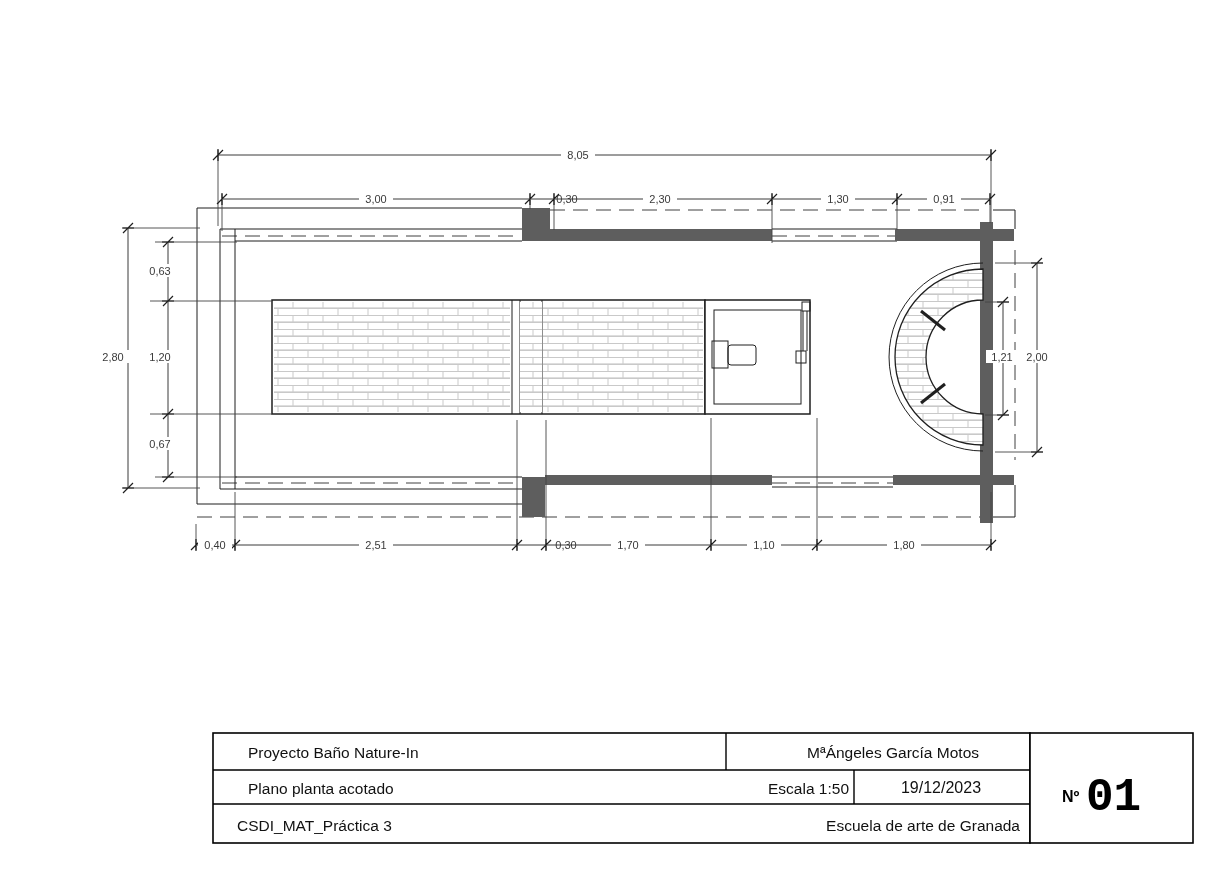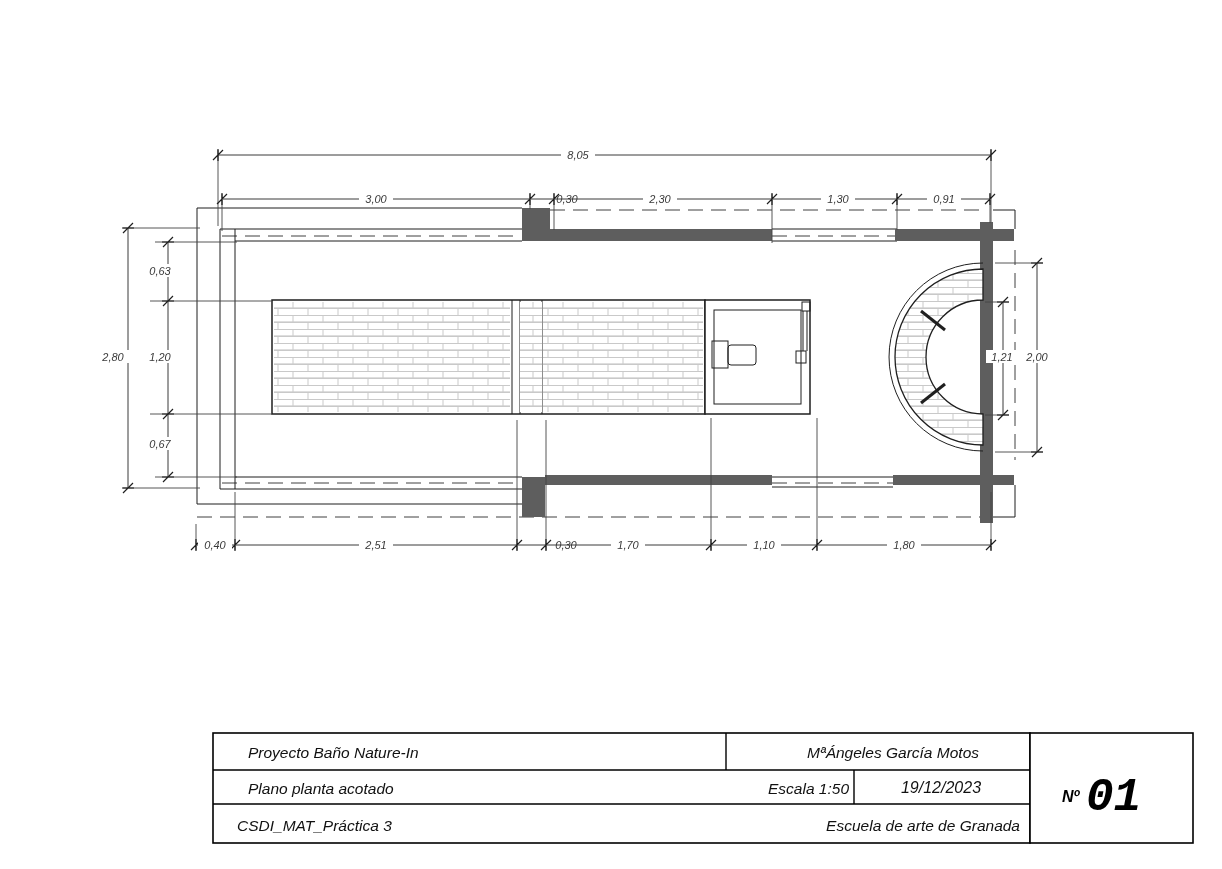--- a/index.html
+++ b/index.html
@@ -1,17 +1,17 @@
 <!DOCTYPE html>
 <html><head>
 <meta charset="utf-8">
 <style>
   html,body{margin:0;padding:0;background:#ffffff;}
   #page{position:relative;width:1222px;height:869px;background:#ffffff;overflow:hidden;
-        font-family:"Liberation Sans",sans-serif;font-style:italic;}
+        font-family:"Liberation Sans",sans-serif;}
   svg text{font-family:"Liberation Sans",sans-serif;}
   .dimtxt{font-size:11px;fill:#3a3a3a;}
   .thin{stroke:#1f1f1f;stroke-width:1;fill:none;}
   .thin2{stroke:#1f1f1f;stroke-width:1.5;fill:none;}
   .ext{stroke:#444444;stroke-width:0.9;fill:none;}
   .dim{stroke:#3a3a3a;stroke-width:1;fill:none;}
   .tick{stroke:#1f1f1f;stroke-width:1.2;fill:none;}
   .dash{stroke:#2a2a2a;stroke-width:0.9;fill:none;stroke-dasharray:15 8;}
   .wall{fill:#5e5e5e;stroke:none;}
   .wfill{fill:#ffffff;}

